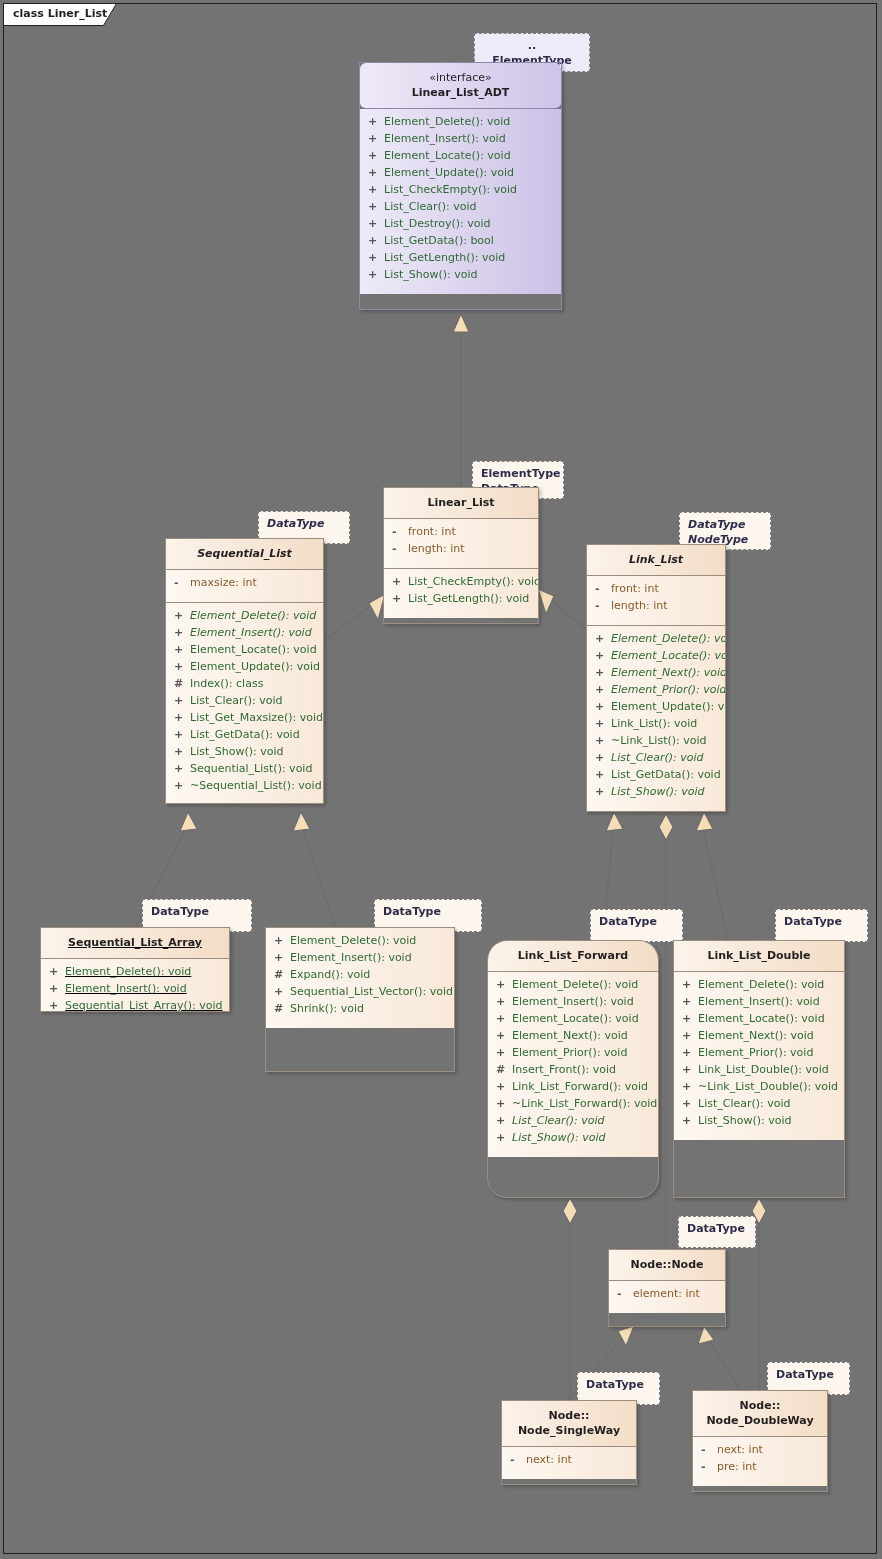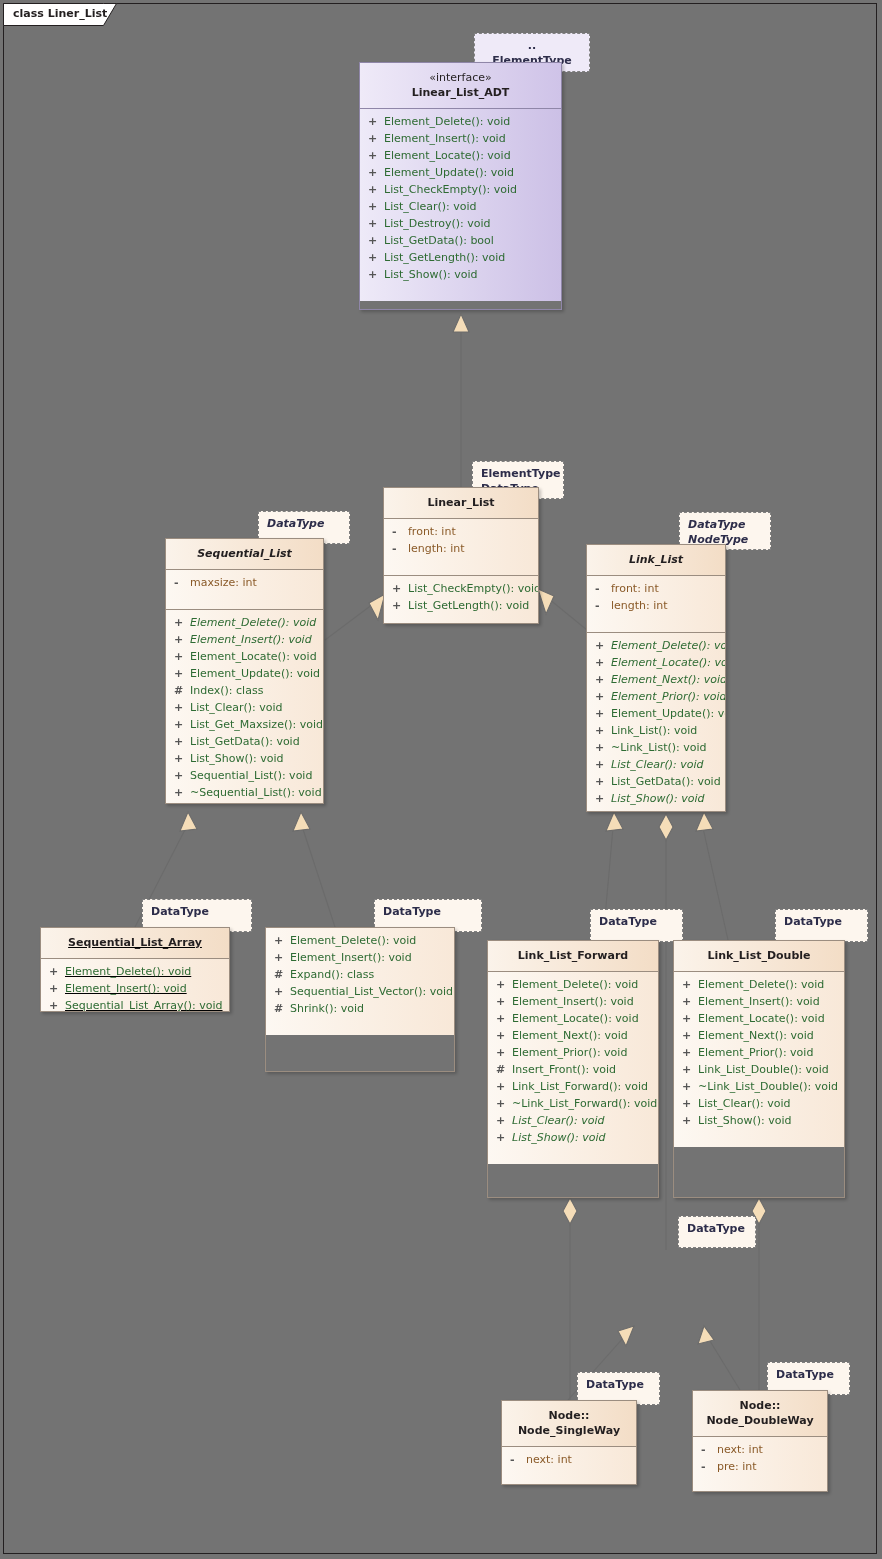--- a/index.html
+++ b/index.html
@@ -99,21 +99,21 @@
     line-height: 15px;
   }
   .cls .hdr .stereo {
     font-weight: normal;
     display: block;
     font-size: 11px;
   }
   .cls .hdr.abstract { font-style: italic; }
   .cls .sect {
     box-sizing: border-box;
-    padding: 4px 4px 18px 4px;
+    padding: 4px 4px 11px 4px;
     background: linear-gradient(to right, #fdf8f2 0%, #f8e8d8 100%);
   }
   .cls .sect + .sect { border-top: 1px solid #9b8d80; }
   .cls .row {
     font-size: 11px;
     line-height: 17px;
     white-space: nowrap;
     color: #7a5230;
     padding-left: 4px;
   }
@@ -127,20 +127,21 @@
   .cls .row.op { color: #2e6b33; }
   .cls .row.op .nm { color: #2e6b33; }
   .cls .row.attr .nm { color: #8a5a28; }
   .cls .row.ital .nm { font-style: italic; }
 
   
   .cls.iface { border: 1px solid #8f86a8; }
   .cls.iface .hdr {
     background: linear-gradient(to right, #efeaf8 0%, #cfc3e8 100%);
     border-bottom: 1px solid #8f86a8;
+    border-radius: 6px;
   }
   .cls.iface .sect {
     background: linear-gradient(to right, #eeeaf8 0%, #ccc0e6 100%);
   }
 </style>
 </head>
 <body>
 
 <div id="canvas">
 
@@ -332,27 +333,27 @@
       <div class="row op"><span class="vis">+</span><span class="nm">Element_Delete(): void</span></div>
       <div class="row op"><span class="vis">+</span><span class="nm">Element_Insert(): void</span></div>
       <div class="row op"><span class="vis">+</span><span class="nm">Sequential_List_Array(): void</span></div>
     </div>
   </div>
 
   <div class="cls" style="left:265px; top:927px; width:190px; height:145px;">
     <div class="sect">
       <div class="row op"><span class="vis">+</span><span class="nm">Element_Delete(): void</span></div>
       <div class="row op"><span class="vis">+</span><span class="nm">Element_Insert(): void</span></div>
-      <div class="row op"><span class="vis">#</span><span class="nm">Expand(): class</span></div>
+      <div class="row op"><span class="vis">#</span><span class="nm">Expand(): void</span></div>
       <div class="row op"><span class="vis">+</span><span class="nm">Sequential_List_Vector(): void</span></div>
       <div class="row op"><span class="vis">#</span><span class="nm">Shrink(): void</span></div>
     </div>
   </div>
 
-  <div class="cls" style="left:487px; top:940px; width:172px; height:258px;">
+  <div class="cls" style="left:487px; top:940px; width:172px; height:258px;border-radius:20px;">
     <div class="hdr">
       <span>Link_List_Forward</span>
     </div>
     <div class="sect">
       <div class="row op"><span class="vis">+</span><span class="nm">Element_Delete(): void</span></div>
       <div class="row op"><span class="vis">+</span><span class="nm">Element_Insert(): void</span></div>
       <div class="row op"><span class="vis">+</span><span class="nm">Element_Locate(): void</span></div>
       <div class="row op"><span class="vis">+</span><span class="nm">Element_Next(): void</span></div>
       <div class="row op"><span class="vis">+</span><span class="nm">Element_Prior(): void</span></div>
       <div class="row op"><span class="vis">#</span><span class="nm">Insert_Front(): void</span></div>
@@ -373,20 +374,28 @@
       <div class="row op"><span class="vis">+</span><span class="nm">Element_Locate(): void</span></div>
       <div class="row op"><span class="vis">+</span><span class="nm">Element_Next(): void</span></div>
       <div class="row op"><span class="vis">+</span><span class="nm">Element_Prior(): void</span></div>
       <div class="row op"><span class="vis">+</span><span class="nm">Link_List_Double(): void</span></div>
       <div class="row op"><span class="vis">+</span><span class="nm">~Link_List_Double(): void</span></div>
       <div class="row op"><span class="vis">+</span><span class="nm">List_Clear(): void</span></div>
       <div class="row op"><span class="vis">+</span><span class="nm">List_Show(): void</span></div>
     </div>
   </div>
 
+  <div class="cls" style="left:608px; top:1249px; width:118px; height:78px;">
+    <div class="hdr">
+      <span>Node::Node</span>
+    </div>
+    <div class="sect">
+      <div class="row attr"><span class="vis">-</span><span class="nm">element: int</span></div>
+    </div>
+  </div>
 
   <div class="cls" style="left:501px; top:1400px; width:136px; height:85px;">
     <div class="hdr">
       <span>Node::</span><br>
       <span>Node_SingleWay</span>
     </div>
     <div class="sect">
       <div class="row attr"><span class="vis">-</span><span class="nm">next: int</span></div>
     </div>
   </div>

